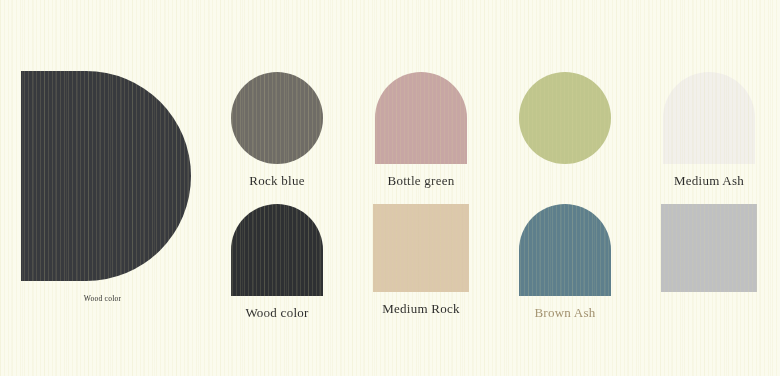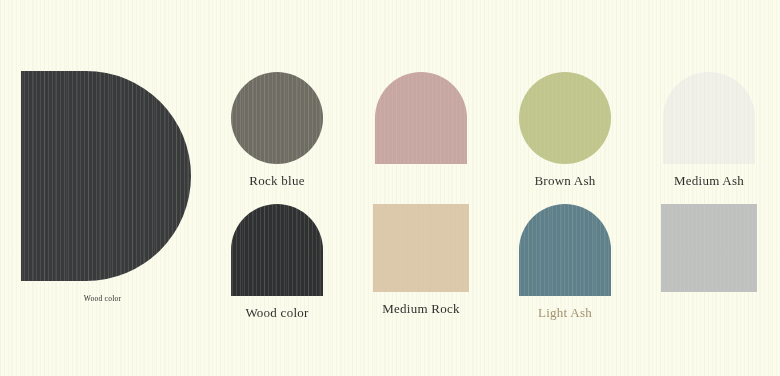--- a/index.html
+++ b/index.html
@@ -137,39 +137,39 @@
   <div id="hero-swatch" style="background: rgb(56, 58, 62);"></div>
   <div id="hero-caption" style="color: rgb(43, 43, 43);">Wood color</div>
 
   <div id="swatch-grid">
       <div class="swatch-cell row-top col-0">
         <div class="swatch-shape shape-circle" style="background: rgb(111, 108, 102);"></div>
         <div class="swatch-label">Rock blue</div>
       </div>
       <div class="swatch-cell row-top col-1">
         <div class="swatch-shape shape-arch" style="background: rgb(199, 166, 164);"></div>
+        <div class="swatch-label">Bottle green</div>
       </div>
       <div class="swatch-cell row-top col-2">
         <div class="swatch-shape shape-circle" style="background: rgb(192, 198, 141);"></div>
-        <div class="swatch-label">Brown Ash</div>
       </div>
       <div class="swatch-cell row-top col-3">
         <div class="swatch-shape shape-arch" style="background: rgb(242, 240, 235);"></div>
         <div class="swatch-label">Medium Ash</div>
       </div>
       <div class="swatch-cell row-bottom col-0">
         <div class="swatch-shape shape-arch" style="background: rgb(46, 48, 51);"></div>
         <div class="swatch-label">Wood color</div>
       </div>
       <div class="swatch-cell row-bottom col-1">
         <div class="swatch-shape shape-square" style="background: rgb(220, 200, 172);"></div>
         <div class="swatch-label">Medium Rock</div>
       </div>
       <div class="swatch-cell row-bottom col-2">
         <div class="swatch-shape shape-arch" style="background: rgb(94, 127, 140);"></div>
-        <div class="swatch-label muted">Light Ash</div>
+        <div class="swatch-label muted">Brown Ash</div>
       </div>
       <div class="swatch-cell row-bottom col-3">
         <div class="swatch-shape shape-square" style="background: rgb(191, 192, 194);"></div>
       </div>
     </div>
 
 </div>
 
 </body></html>

